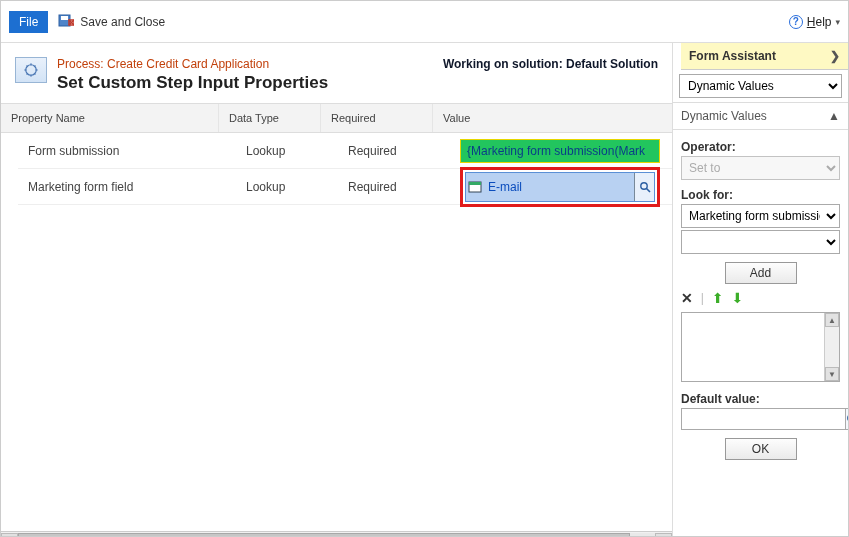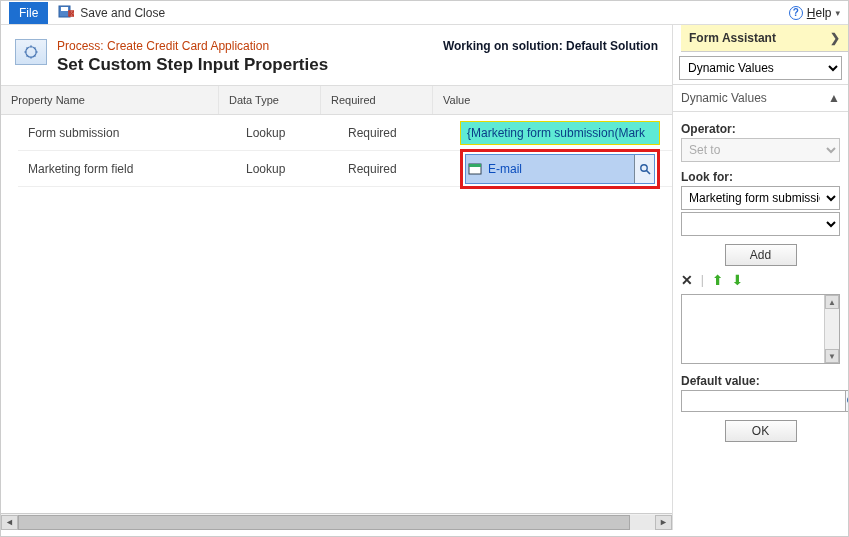--- a/index.html
+++ b/index.html
@@ -1,18 +1,18 @@
 <!DOCTYPE html>
 <html><head>
 <meta charset="utf-8">
 <style>
   * { box-sizing: border-box; margin: 0; padding: 0; font-family: "Segoe UI", Tahoma, sans-serif; font-size: 12px; }
   body { width: 849px; height: 537px; background: #fff; color: #333; overflow: hidden; border:1px solid #ccc;}
   
-  .toolbar { display:flex; align-items:center; justify-content:space-between; padding:4px 8px; border-bottom:1px solid #ddd; height:24px;}
+  .toolbar { display:flex; align-items:center; justify-content:space-between; padding:4px 8px; border-bottom:1px solid #ddd; height:42px;}
   .toolbar-left { display:flex; align-items:center; gap:10px; }
   .file-btn { background:#1d6fd1; color:#fff; padding:4px 10px; font-size:12px; cursor:pointer; }
   .save-close { display:flex; align-items:center; gap:6px; cursor:pointer; }
   .save-close .ic { width:16px; height:16px; }
   .help { display:flex; align-items:center; gap:4px; cursor:pointer; color:#222;}
   .help .ic { width:14px; height:14px; border:1.5px solid #2a6edc; border-radius:50%; display:flex; align-items:center;justify-content:center;color:#2a6edc;font-weight:bold;font-size:10px;}
   .help .drop { font-size:9px; color:#555;}
 
   .layout { display:flex; height:calc(100% - 30px); }
   .main { flex:1; overflow:hidden; display:flex; flex-direction:column; border-right:1px solid #ddd;}
@@ -29,21 +29,21 @@
   .grid-head { display:flex; background:#f3f3f3; border-top:1px solid #ddd; border-bottom:1px solid #ddd; }
   .grid-head div { padding:8px 10px; color:#444; font-size:11px; border-right:1px solid #e5e5e5; }
   .col-name { width:218px;} .col-type{width:102px;} .col-req{width:112px;} .col-val{flex:1;}
   .grid-head .col-val { border-right:none;}
   
   .grid-body { overflow:auto; flex:1; position:relative;}
   .row { display:flex; border-bottom:1px solid #eee; align-items:center; height:36px;margin-left:17px;}
   .row > div {padding:0 10px; font-size:12px; color:#444;}
   .row .col-name{width:218px;} .row .col-type{width:102px;} .row .col-req{width:112px;} .row .col-val{flex:1;}
   
-  .val-yellow { background:#5eead4; padding:4px 6px; border:1px solid #e6d800; color:#0a3e87; width:200px; white-space:nowrap; overflow:hidden; }
+  .val-yellow { background:#22c55e; padding:4px 6px; border:1px solid #e6d800; color:#0a3e87; width:200px; white-space:nowrap; overflow:hidden; }
   .val-lookup-wrap { border:3px solid #e11b1b; padding:2px; width:200px;}
   .val-lookup { display:flex; align-items:center; background:#b8d1f2; border:1px solid #5a8fd6; height:30px; }
   .val-lookup .lk-ico { width:18px; display:flex;align-items:center;justify-content:center; }
   .val-lookup .lk-txt { flex:1; padding:0 4px; color:#0b4dbd; }
   .val-lookup .lk-search { width:20px; background:#e8f0fb; border-left:1px solid #789; height:100%; display:flex;align-items:center;justify-content:center; cursor:pointer;}
 
   .hscroll { height:17px; background:#f1f1f1; border-top:1px solid #ccc; display:flex; align-items:center; }
   .hscroll .arrow{width:17px;height:15px;background:#e1e1e1;border:1px solid #bbb;display:flex;align-items:center;justify-content:center;font-size:9px;color:#555;cursor:pointer;}
   .hscroll .track{flex:1;height:15px;background:#e9e9e9;position:relative;}
   .hscroll .thumb{position:absolute;left:0;top:0;height:100%;width:96%;background:#c6c6c6;border:1px solid #a8a8a8;}

